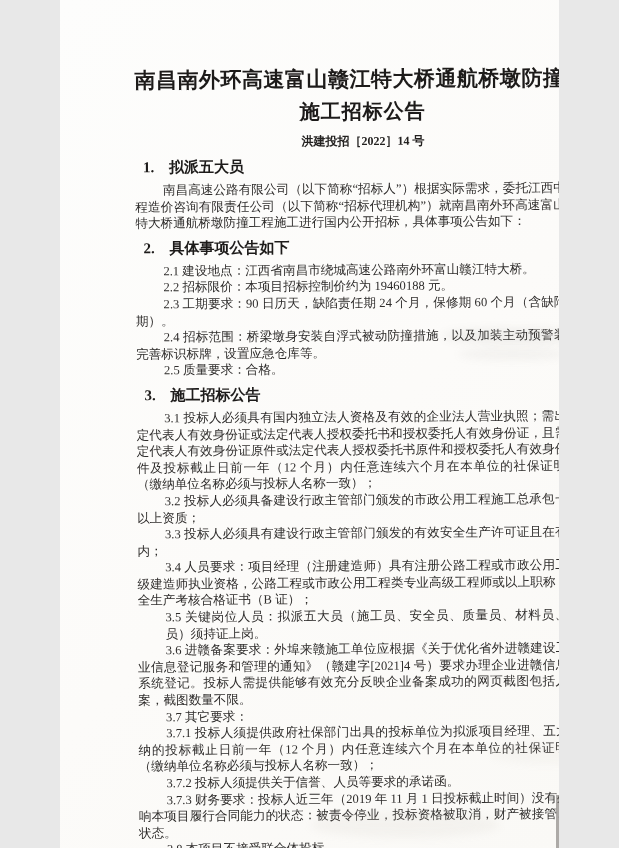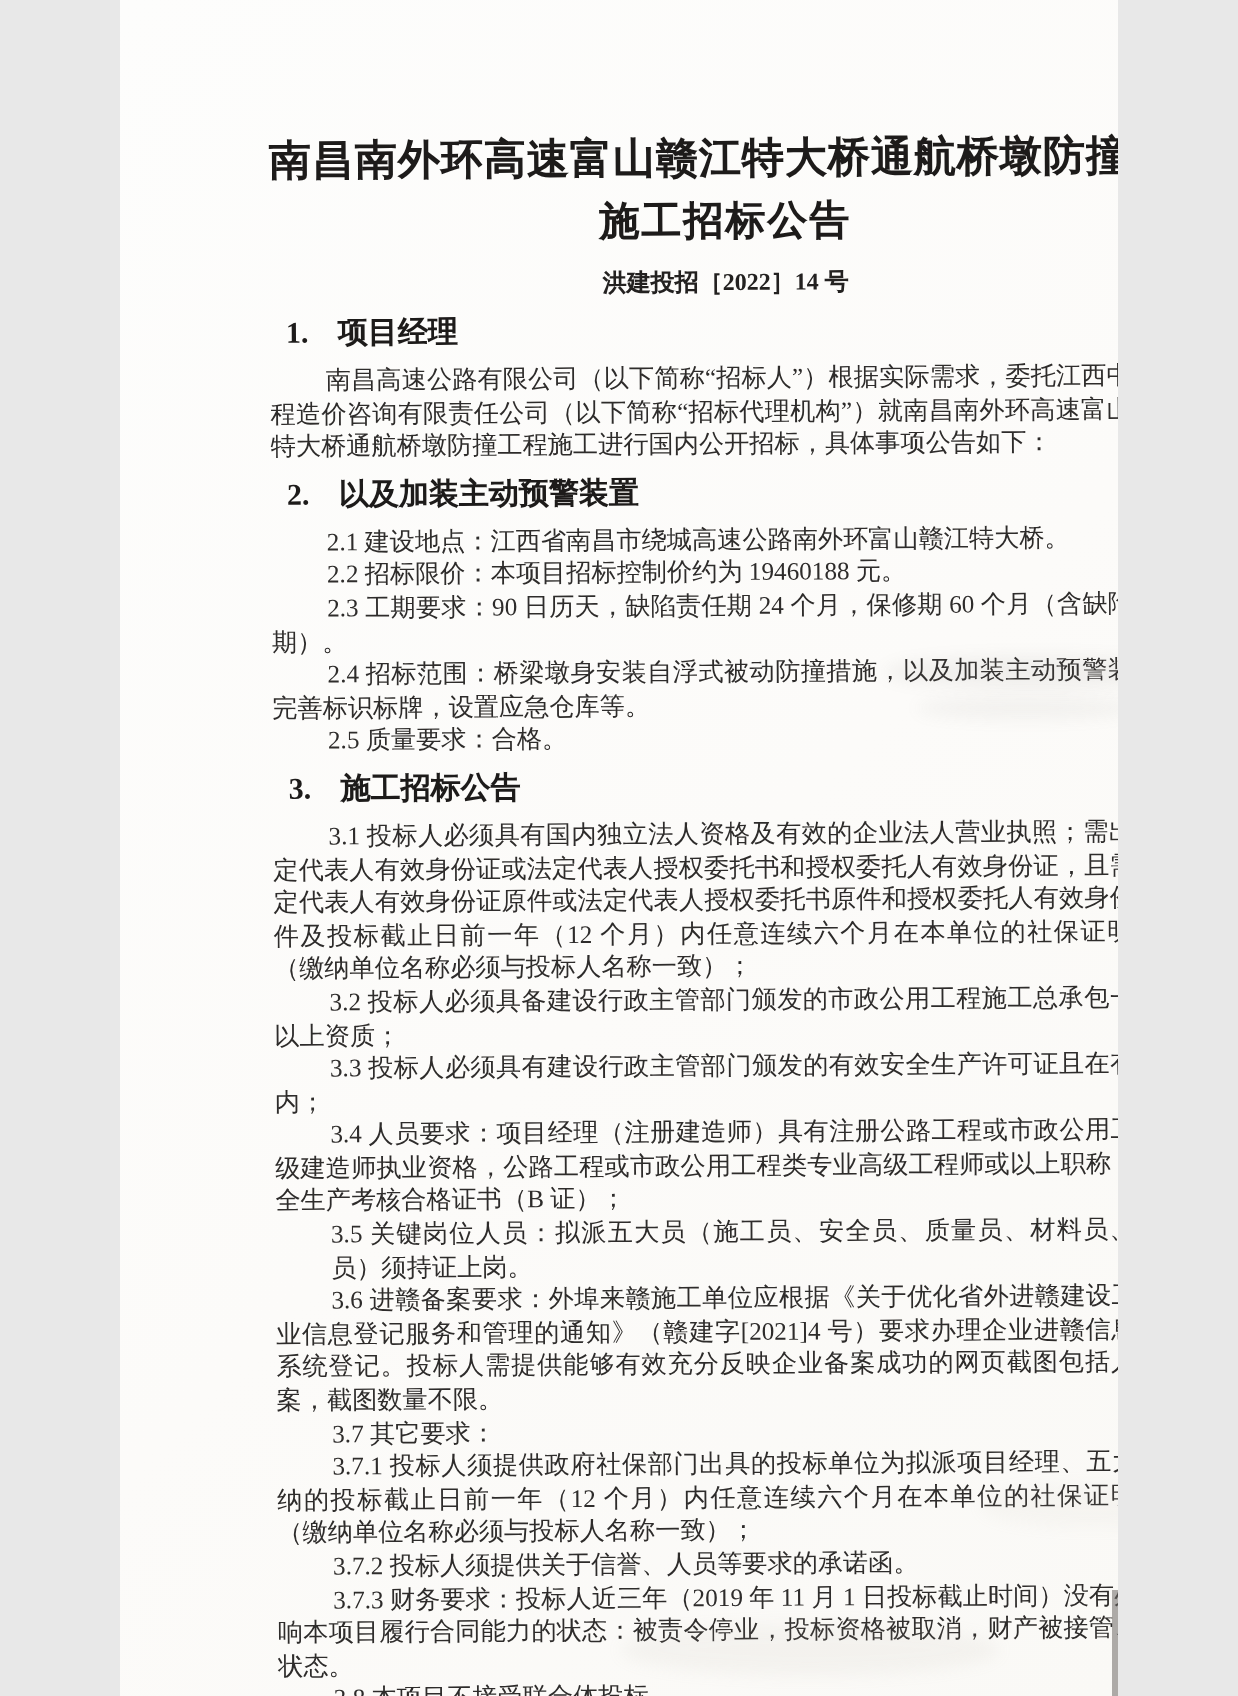--- a/index.html
+++ b/index.html
@@ -65,28 +65,28 @@
 <div class="page">
   <div class="content">
 
     <div class="doc-header">
       <div class="title-l1">南昌南外环高速富山赣江特大桥通航桥墩防撞工程</div>
       <div class="title-l2">施工招标公告</div>
       <div class="doc-number">洪建投招［2022］14 号</div>
     </div>
 
     <section>
-      <h2><span class="num">1.</span><span>项目经理</span></h2>
+      <h2><span class="num">1.</span><span>拟派五大员</span></h2>
       <div class="paras">
         <p class="indent">南昌高速公路有限公司（以下简称“招标人”）根据实际需求，委托江西中盛工程造价咨询有限责任公司（以下简称“招标代理机构”）就南昌南外环高速富山赣江特大桥通航桥墩防撞工程施工进行国内公开招标，具体事项公告如下：</p>
       </div>
     </section>
 
     <section>
-      <h2><span class="num">2.</span><span>以及加装主动预警装置</span></h2>
+      <h2><span class="num">2.</span><span>具体事项公告如下</span></h2>
       <div class="paras">
         <p class="indent">2.1 建设地点：江西省南昌市绕城高速公路南外环富山赣江特大桥。</p>
         <p class="indent">2.2 招标限价：本项目招标控制价约为 19460188 元。</p>
         <p class="indent">2.3 工期要求：90 日历天，缺陷责任期 24 个月，保修期 60 个月（含缺陷责任期）。</p>
         <p class="indent">2.4 招标范围：桥梁墩身安装自浮式被动防撞措施，以及加装主动预警装置，完善标识标牌，设置应急仓库等。</p>
         <p class="indent">2.5 质量要求：合格。</p>
       </div>
     </section>
 
     <section>

